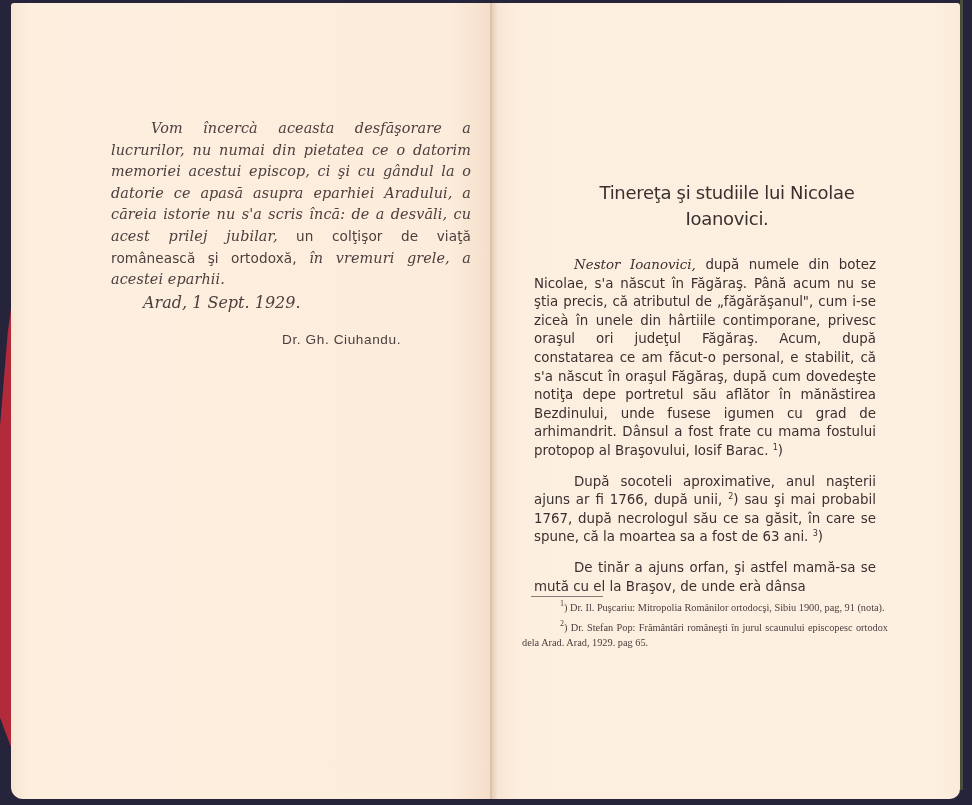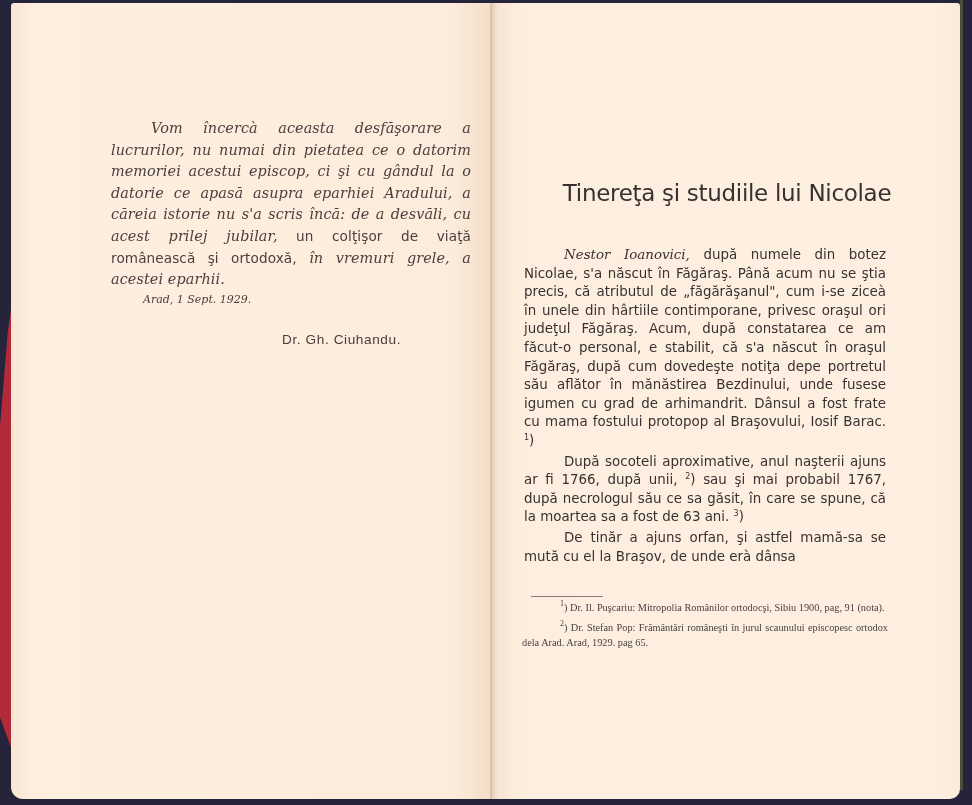--- a/index.html
+++ b/index.html
@@ -44,39 +44,39 @@
   .preface {
     position: absolute; left: 103px; top: 118px; width: 360px;
     font-family: "DejaVu Serif", serif; font-style: italic;
     font-size: 14.4px; line-height: 21.6px; color: #4a3e3e;
     text-align: justify; letter-spacing: 0.1px; margin-left: 8px;
   }
   .preface p { margin: 0; text-indent: 40px; }
   .preface .upright { font-style: normal; font-family: "DejaVu Sans", sans-serif; font-size: 13.6px; }
   .place-date {
     position: absolute; left: 143px; top: 293px;
-    font-style: italic; font-size: 11px; color: #4a3e3e;
+    font-style: italic; font-size: 16px; color: #4a3e3e;
   }
   .signature {
     position: absolute; left: 282px; top: 332px;
     font-family: Liberation Sans, sans-serif; font-size: 13.6px; color: #4a3e3e; letter-spacing: 0.6px;
   }
 
   
   .chapter-title {
     position: absolute; left: 552px; top: 180px; width: 350px;
     text-align: center; font-family: "DejaVu Sans", sans-serif;
-    font-size: 23px; line-height: 26px; color: #3a3030; letter-spacing: -0.3px;
+    font-size: 18px; line-height: 26px; color: #3a3030; letter-spacing: -0.3px;
   }
   .body-text {
     position: absolute; left: 522px; top: 244px; width: 366px;
     font-family: "DejaVu Sans", sans-serif; font-size: 13.4px; line-height: 18.6px;
     color: #3a3030; text-align: justify;
   }
-  .body-text p { margin: 2px; text-indent: 40px; }
+  .body-text p { margin: 12px; text-indent: 40px; }
   .body-text .it { font-family: "DejaVu Serif", serif; font-style: italic; }
   sup { font-size: 8px; vertical-align: 5px; line-height: 0; }
   .fn-rule {
     position: absolute; left: 531px; top: 596px; width: 72px; height: 1px; background: #8a7c78;
   }
   .footnotes {
     position: absolute; left: 522px; top: 600px; width: 366px;
     font-family: Liberation Serif, serif; font-size: 10.3px; line-height: 15.6px;
     color: #4a4040; text-align: justify;
   }
@@ -94,20 +94,21 @@
   <div class="right-edge"></div>
 
   <div class="preface">
     <p><span>Vom încercà aceasta desfăşorare a lucrurilor, nu numai din pietatea ce o datorim memoriei acestui episcop, ci şi cu gândul la o datorie ce apasă asupra eparhiei Aradului, a căreia istorie nu s'a scris încă: de a desvăli, cu acest prilej jubilar,</span><span class="upright"> un colţişor de viaţă românească şi ortodoxă,</span><span> în vremuri grele, a acestei eparhii.</span></p>
   </div>
   <div class="place-date">Arad, 1 Sept. 1929.</div>
   <div class="signature">Dr. Gh. Ciuhandu.</div>
 
   <div class="chapter-title">
     <div>Tinereţa şi studiile lui Nicolae</div>
+    <div>Ioanovici.</div>
   </div>
 
   <div class="body-text">
     <p><span class="it">Nestor Ioanovici,</span><span> după numele din botez Nicolae, s'a născut în Făgăraş. Până acum nu se ştia precis, că atributul de „făgărăşanul", cum i-se ziceà în unele din hârtiile contimporane, privesc oraşul ori judeţul Făgăraş. Acum, după constatarea ce am făcut-o personal, e stabilit, că s'a născut în oraşul Făgăraş, după cum dovedeşte notiţa depe portretul său aflător în mănăstirea Bezdinului, unde fusese igumen cu grad de arhimandrit. Dânsul a fost frate cu mama fostului protopop al Braşovului, Iosif Barac.</span> <sup>1</sup><span>)</span></p>
     <p><span>După socoteli aproximative, anul naşterii ajuns ar fi 1766, după unii,</span> <sup>2</sup><span>) sau şi mai probabil 1767, după necrologul său ce sa găsit, în care se spune, că la moartea sa a fost de 63 ani.</span> <sup>3</sup><span>)</span></p>
     <p><span>De tinăr a ajuns orfan, şi astfel mamă-sa se mută cu el la Braşov, de unde erà dânsa</span></p>
   </div>
 
   <div class="fn-rule"></div>
   <div class="footnotes">

